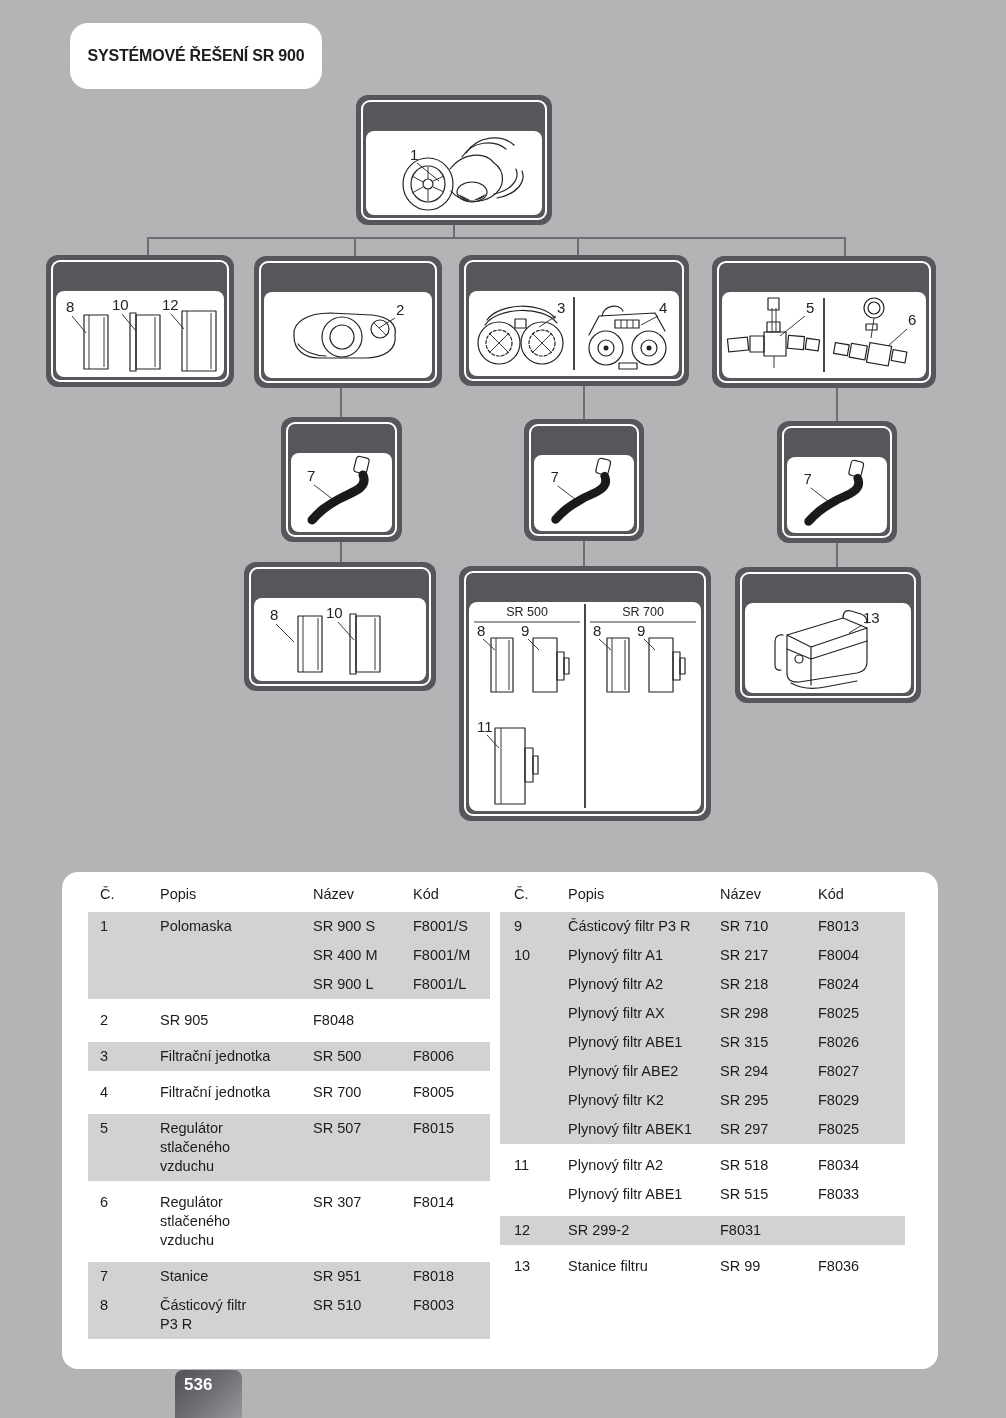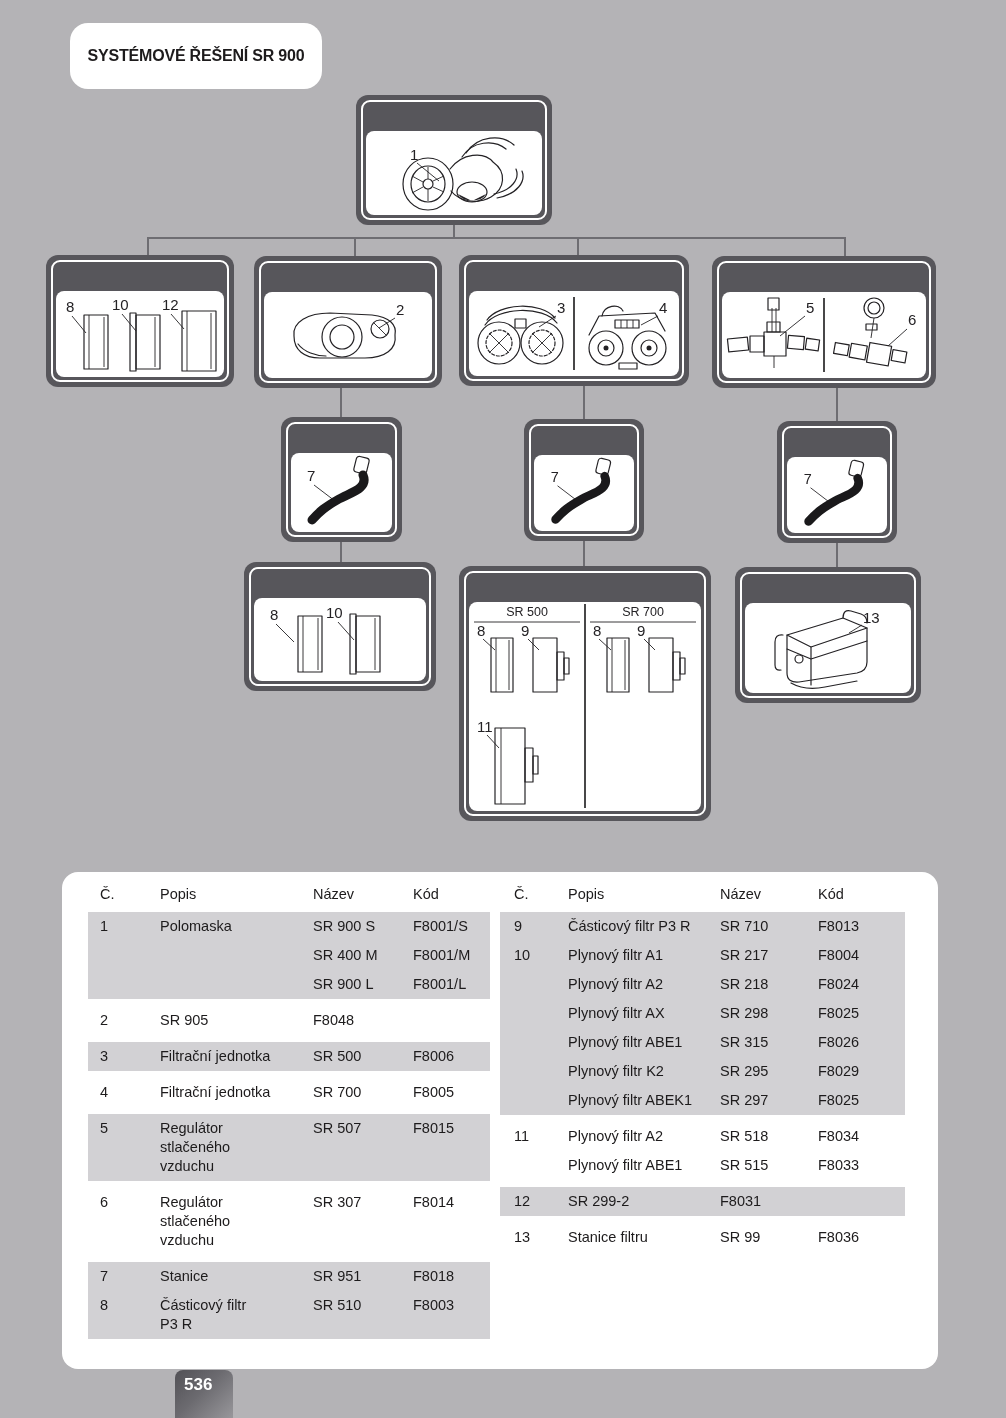--- a/index.html
+++ b/index.html
@@ -29,21 +29,21 @@
   .tbl{position:absolute;top:8px;}
   .tbl-left{left:26px;width:402px;}
   .tbl-right{left:438px;width:405px;}
   .trow{display:grid;grid-template-columns:60px 153px 100px 1fr;padding:5px 0 5px 12px;line-height:19px;font-size:14.5px;}
   .tbl-right .trow{grid-template-columns:54px 152px 98px 1fr;padding-left:14px;}
   .trow.shaded{background:#d2d1d4;}
   .trow.thead{margin-bottom:3px;}
   .c-no,.c-popis,.c-nazev,.c-kod{white-space:nowrap;}
 
   
-  .page-tab{position:absolute;left:175px;top:1370px;width:58px;height:48px;
+  .page-tab{position:absolute;left:175px;top:1370px;width:67px;height:48px;
             background:linear-gradient(135deg,#525156 0%,#6b6a6f 45%,#98979b 100%);
             border-radius:8px 8px 0 0;}
   .page-tab span{display:block;padding:5px 0 0 9px;font-size:17px;font-weight:bold;color:#fff;}
 </style>
 </head>
 <body>
 
 <div class="title-box">
   <span>SYSTÉMOVÉ ŘEŠENÍ SR 900</span>
 </div>
@@ -437,20 +437,28 @@
         <div class="c-no"></div>
         <div class="c-popis">
           <div class="pline">Plynový filtr ABE1</div>
         </div>
         <div class="c-nazev">SR 315</div>
         <div class="c-kod">F8026</div>
       </div>
       <div class="trow shaded">
         <div class="c-no"></div>
         <div class="c-popis">
+          <div class="pline">Plynový filr ABE2</div>
+        </div>
+        <div class="c-nazev">SR 294</div>
+        <div class="c-kod">F8027</div>
+      </div>
+      <div class="trow shaded">
+        <div class="c-no"></div>
+        <div class="c-popis">
           <div class="pline">Plynový filtr K2</div>
         </div>
         <div class="c-nazev">SR 295</div>
         <div class="c-kod">F8029</div>
       </div>
       <div class="trow shaded">
         <div class="c-no"></div>
         <div class="c-popis">
           <div class="pline">Plynový filtr ABEK1</div>
         </div>

